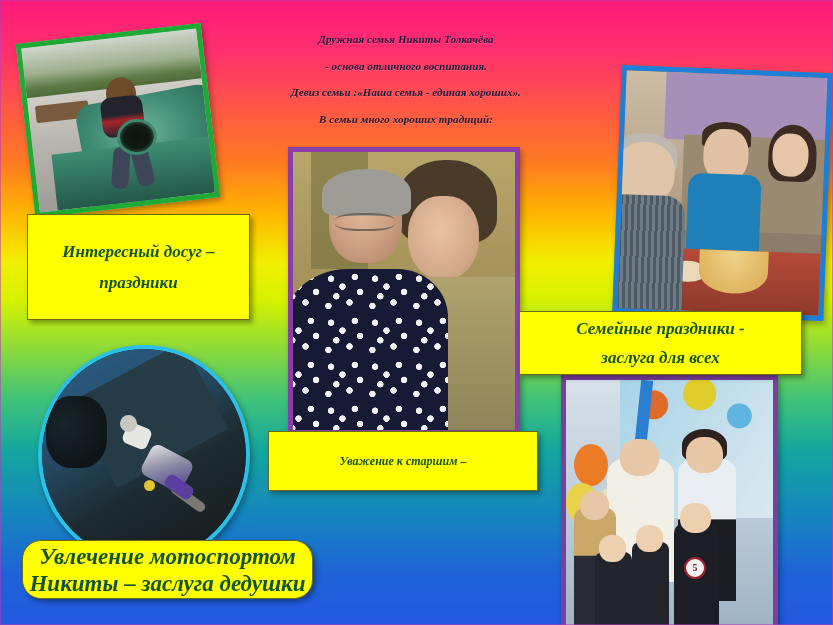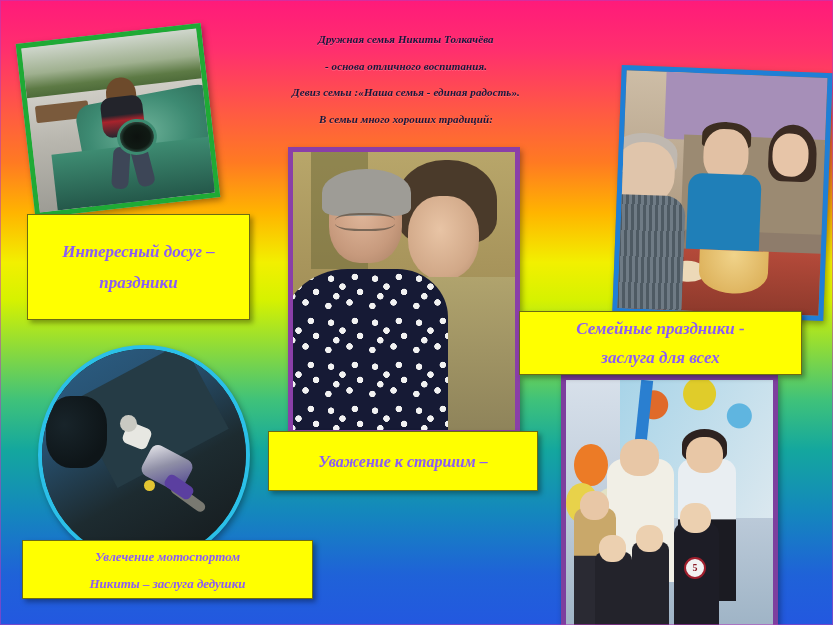--- a/index.html
+++ b/index.html
@@ -391,21 +391,21 @@
     border-radius:50%; background:#f2f2f2; border:2px solid #a01f2d;
     color:#8c1b26; font-size:10px; font-weight:bold; font-style:normal;
     text-align:center; line-height:18px;
   }
 
   
   .caption{
     position:absolute;
     background:#ffff00;
     border:1.5px solid #6b6b14;
-    color:#8b5cf6;
+    color:#14532d;
     font-style:italic;
     font-weight:bold;
     text-align:center;
     box-shadow: 3px 3px 5px rgba(0,0,0,.35);
     display:flex;
     flex-direction:column;
     align-items:center;
     justify-content:center;
   }
   .caption .ln{ display:block; white-space:nowrap; }
@@ -413,40 +413,40 @@
   #cap-leisure{
     left:27px; top:214px; width:221px; height:104px;
     font-size:17px; line-height:31px;
   }
   #cap-holidays{
     left:519px; top:311px; width:281px; height:62px;
     font-size:17px; line-height:29px;
   }
   #cap-respect{
     left:268px; top:431px; width:268px; height:58px;
-    font-size:16px; line-height:27px;
+    font-size:12px; line-height:27px;
   }
   #cap-moto{
     left:22px; top:540px; width:289px; height:57px;
-    font-size:13px; line-height:27px;
+    font-size:23px; line-height:27px;border-radius:19px;
   }
   #cap-school{
     left:403px; top:554px; width:283px; height:58px;
     font-size:17px; line-height:27px;
   }
 </style>
 </head>
 <body>
 
 <div id="slide">
 
   <div class="title-block">
     <span class="ln">Дружная семья Никиты Толкачёва</span>
     <span class="ln">- основа отличного воспитания.</span>
-    <span class="ln">Девиз семьи :«Наша семья - единая радость».</span>
+    <span class="ln">Девиз семьи :«Наша семья - единая хороших».</span>
     <span class="ln">В семьи много хороших традиций:</span>
   </div>
 
   <div class="photo" id="photo-tank">
     <div class="sky"></div>
     <div class="ground"></div>
     <div class="bench"></div>
     <div class="tank"></div>
     <div class="tank2"></div>
     <div class="boy-top"></div>

